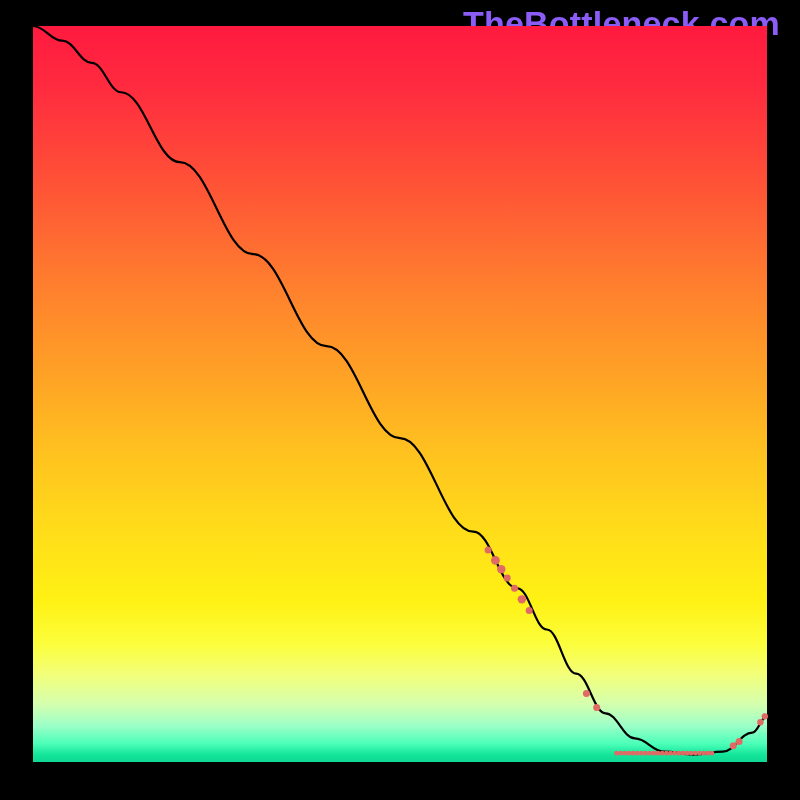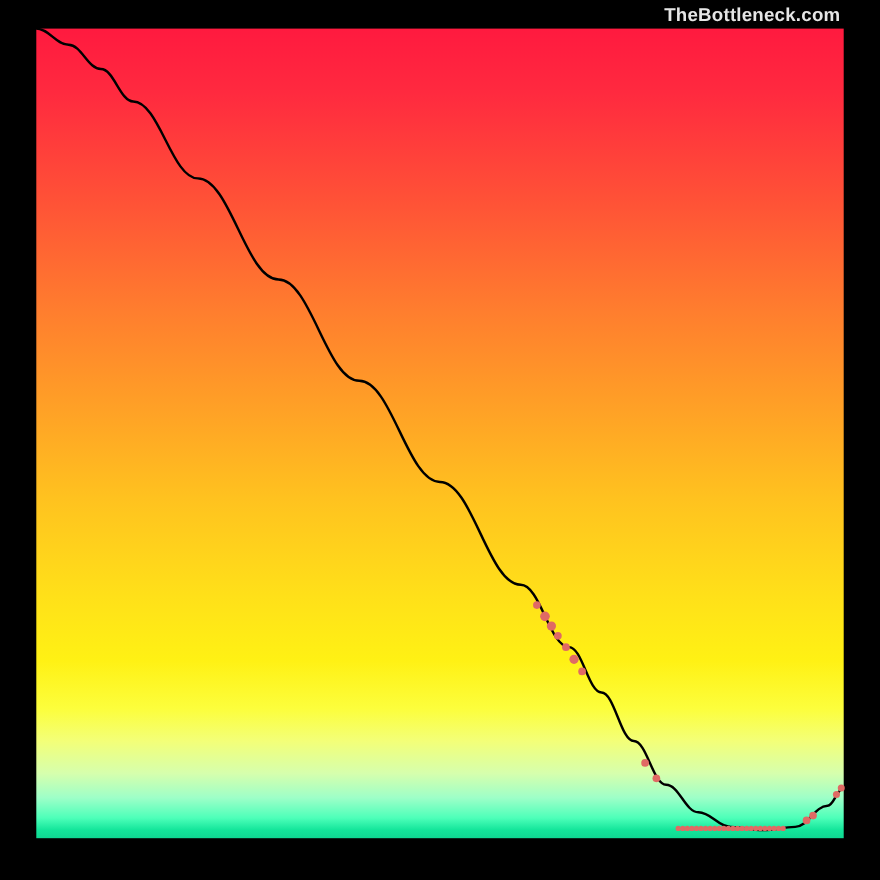--- a/index.html
+++ b/index.html
@@ -30,25 +30,25 @@
       #d6ffad 92%,
       #9effc8 95%,
       #4dffb9 97.5%,
       #13e59a 99%,
       #0fd892 100%
     );
   }
   .watermark {
     position: absolute;
     top: 4px;
-    right: 36px;
+    right: 20px;
     font-family: Arial, Helvetica, sans-serif;
-    font-size: 17px;
+    font-size: 34px;
     font-weight: bold;
-    color: #e5e5e5;
+    color: #8b5cf6;
     letter-spacing: 0.2px;
   }
   svg.curve {
     position: absolute;
     left: 0; top: 0;
     width: 734px; height: 736px;
     overflow: visible;
   }
   .curve-path {
     fill: none;

